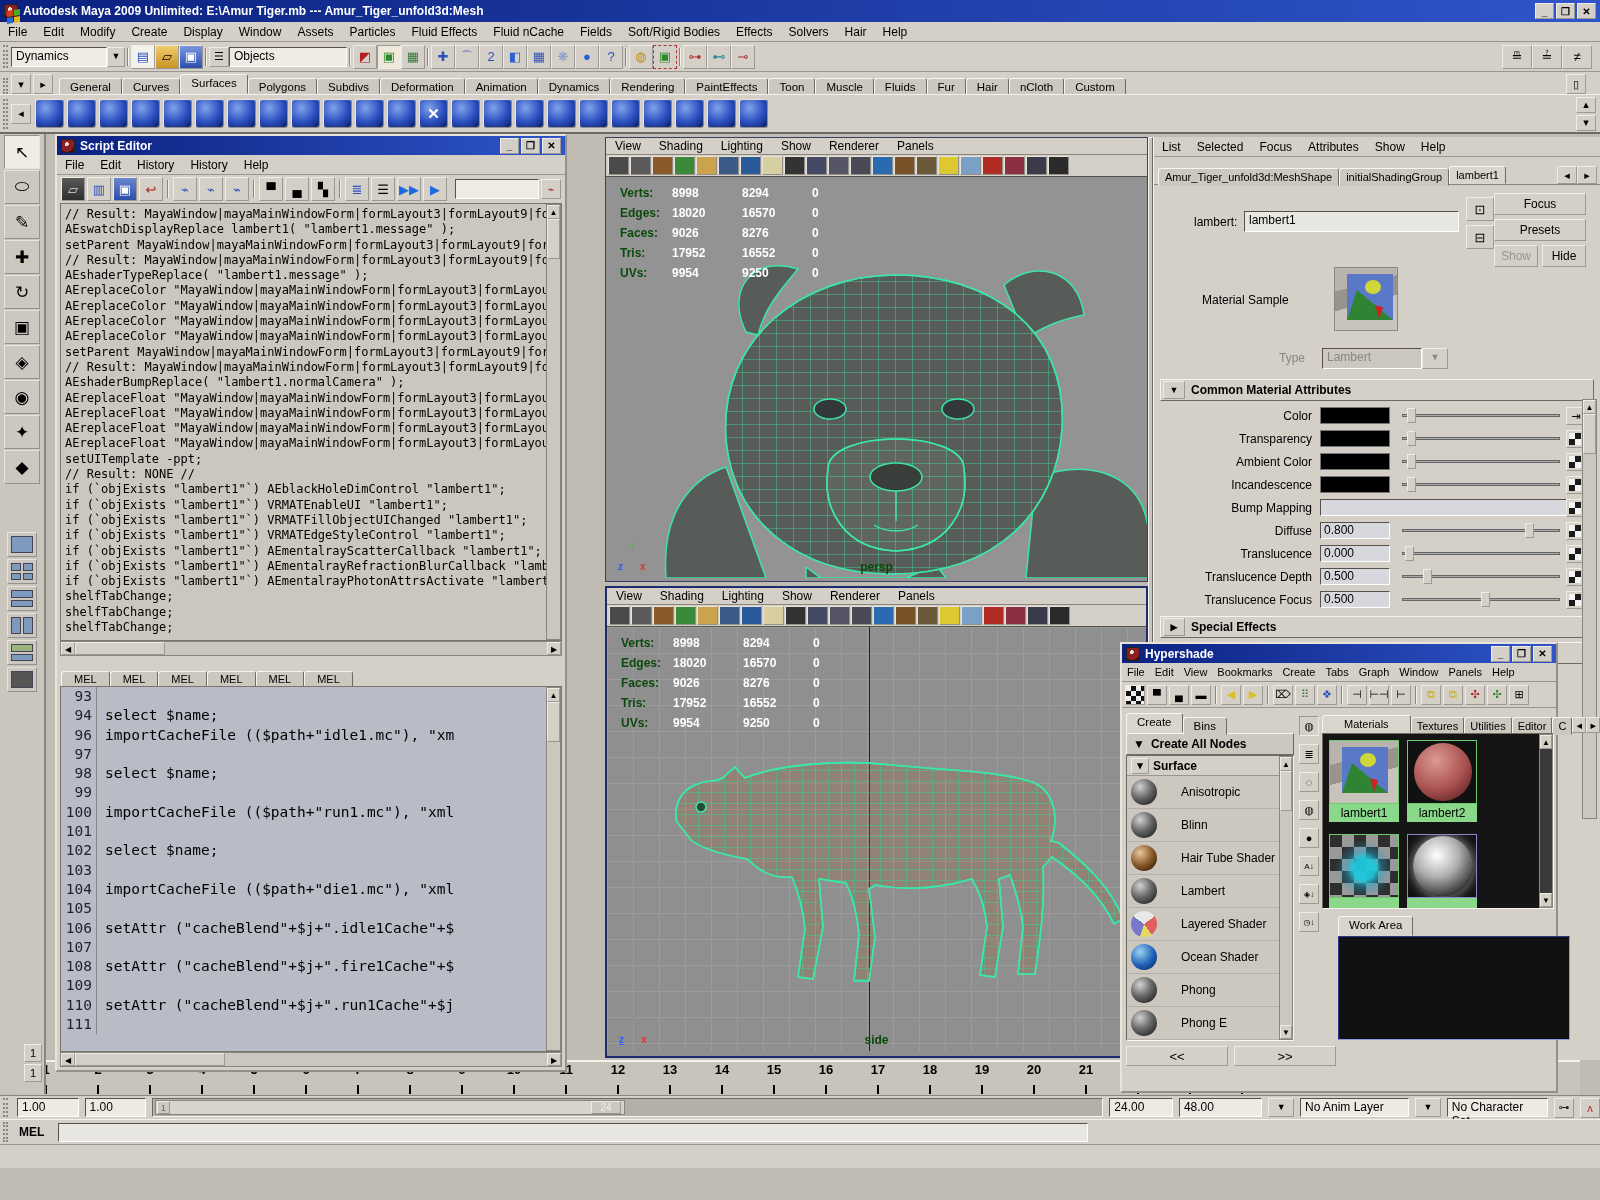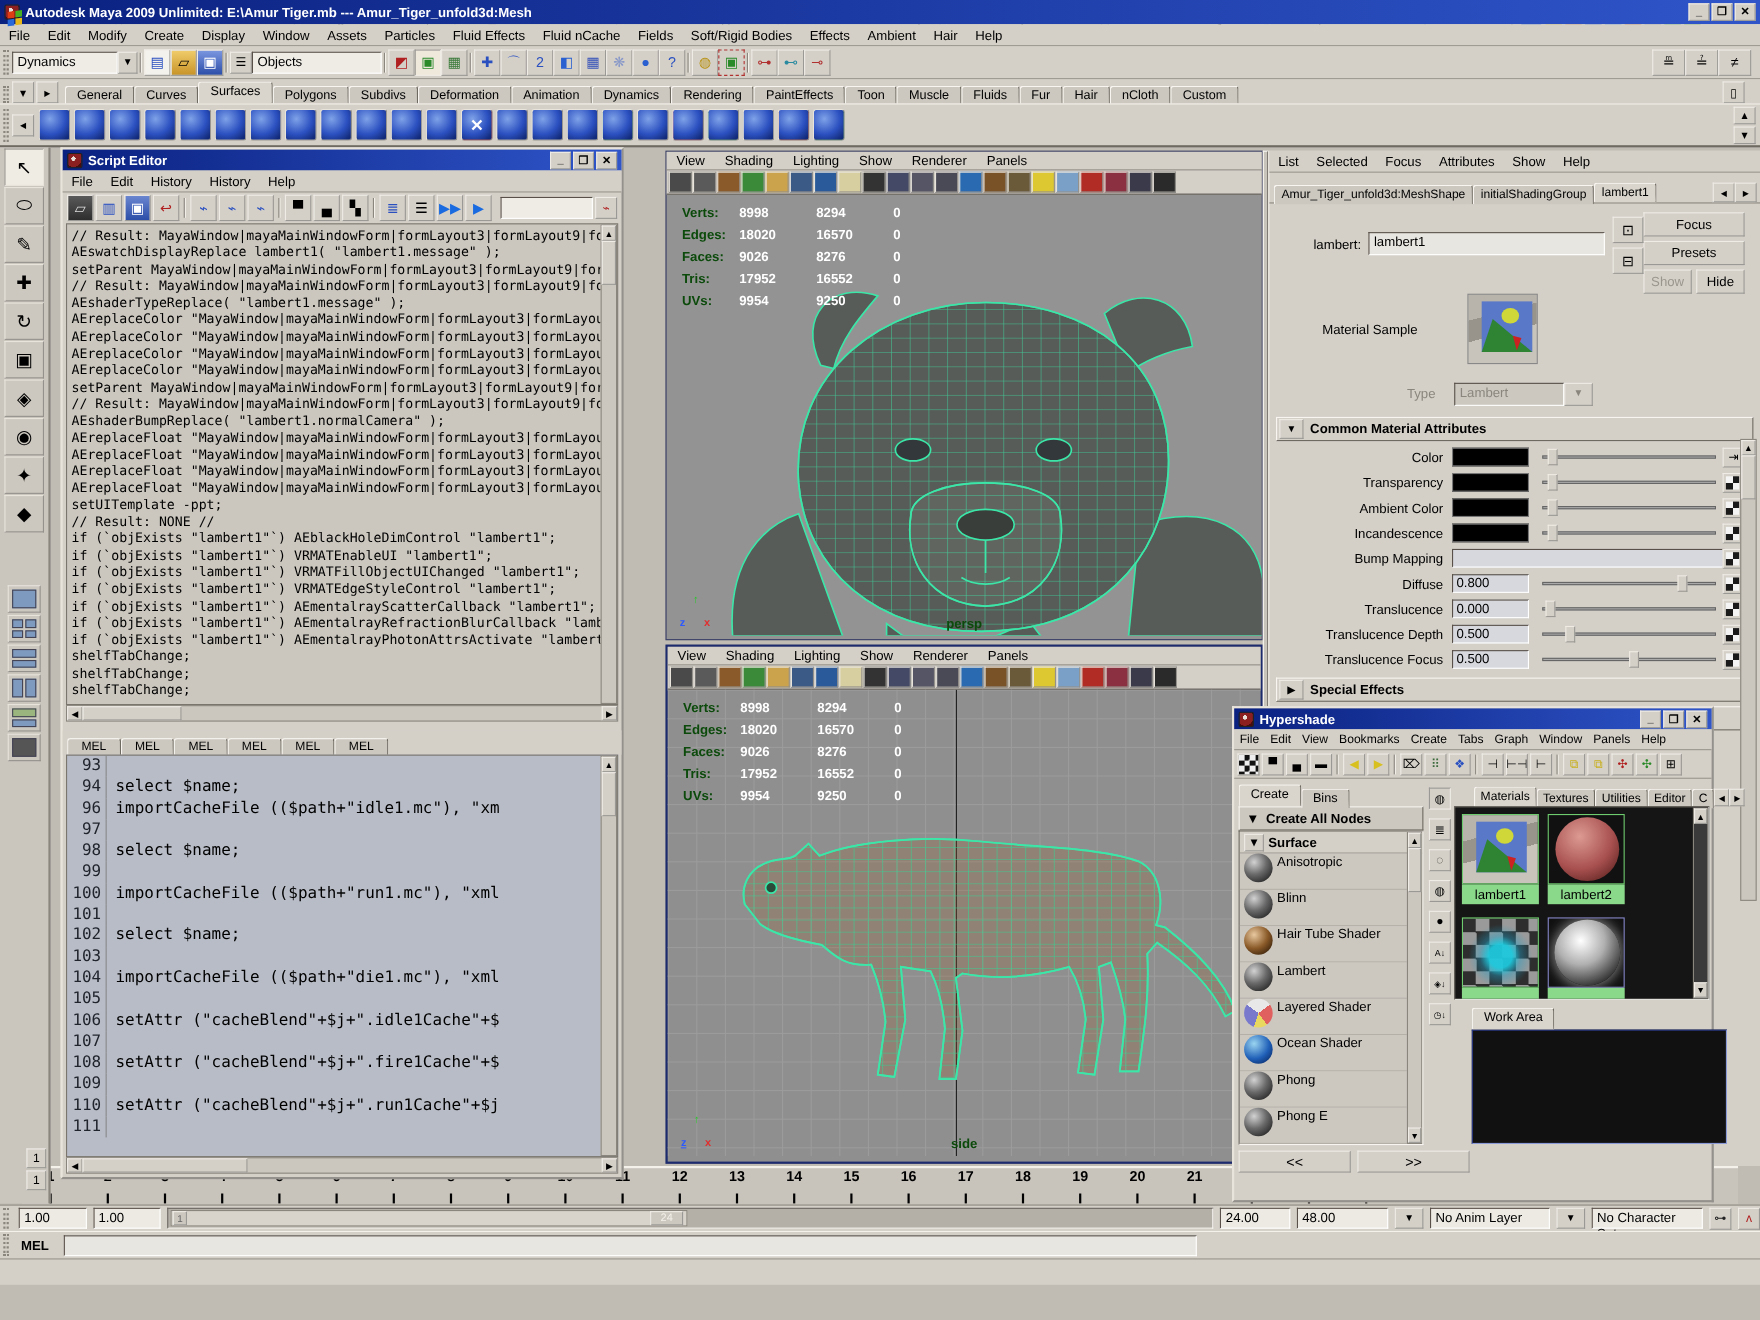--- a/index.html
+++ b/index.html
@@ -73,21 +73,21 @@
     border:1px solid;border-color:#585049 #fff #fff #585049;font-size:12px;padding:0 3px;}
   .afld.wide{width:248px;}
   .aslider{position:absolute;left:248px;top:3px;width:158px;height:15px;}
   .atrack{position:absolute;left:0;right:0;top:6px;height:3px;background:#aaa;border:1px solid #666;}
   .ahandle{position:absolute;top:0;width:9px;height:15px;background:#d4d0c8;border:1px outset #f0ece4;}
   .amap{position:absolute;left:412px;top:2px;width:20px;height:18px;border:1px outset #efece6;background:#d4d0c8;
     font-size:11px;text-align:center;line-height:16px;}
   .m-checker{background:conic-gradient(#1a1a1a 25%,#f4f4f4 0 50%,#1a1a1a 0 75%,#f4f4f4 0) 2px 2px/12px 12px no-repeat #d4d0c8;}
   
   #hypershade{left:1120px;top:642px;width:438px;height:451px;z-index:11;background:#d4d0c8;border:2px outset #e8e4dc;}
-  .hnode{display:flex;align-items:flex-start;gap:4px;height:33px;border-bottom:1px solid #b4b0a8;padding-left:4px;background:#ccc8c0;}
+  .hnode{display:flex;align-items:center;gap:24px;height:33px;border-bottom:1px solid #b4b0a8;padding-left:4px;background:#ccc8c0;}
   .hnode .ball{width:26px;height:26px;border-radius:50%;flex:none;background:radial-gradient(circle at 35% 30%,#d2d2d2,#6a6a6a 45%,#262626 85%);}
   .k-copper .ball{background:radial-gradient(circle at 35% 30%,#e8c8a0,#8a5a28 50%,#2e1a08 90%);}
   .k-layered .ball{background:conic-gradient(#e8e8e8 0 15%,#e06060 15% 40%,#e8d860 40% 55%,#7878cc 55% 85%,#e8e8e8 85%);}
   .k-ocean .ball{background:radial-gradient(circle at 35% 30%,#9ad4f0,#2060b8 55%,#0a2a66 90%);}
   .hswatch{position:relative;width:70px;height:86px;}
   .hswatch .img{position:absolute;left:0;top:0;width:70px;height:64px;border:1px solid #6ecb6e;overflow:hidden;background:#111;}
   .hswatch .lbl{position:absolute;left:0;top:64px;width:70px;height:18px;background:#8ad88a;color:#000;
     font-size:12px;text-align:center;line-height:18px;overflow:hidden;}
   .k-scene .img{background:linear-gradient(165deg,#b8b4ac 0 30%,#98948c 30% 55%,#c8c4bc 55%);}
   .k-scene .img .sky{position:absolute;left:12px;top:6px;width:46px;height:46px;background:#5a78c8;}
@@ -148,21 +148,21 @@
       <span>Create</span>
       <span>Display</span>
       <span>Window</span>
       <span>Assets</span>
       <span>Particles</span>
       <span>Fluid Effects</span>
       <span>Fluid nCache</span>
       <span>Fields</span>
       <span>Soft/Rigid Bodies</span>
       <span>Effects</span>
-      <span>Ambient</span>
+      <span>Solvers</span>
       <span>Hair</span>
       <span>Help</span>
     </div>
 
   <div class="abs" style="left:0;top:42px;width:1600px;height:30px;background:#d4d0c8;border-bottom:1px solid #9a968e;display:flex;align-items:center;">
     <span class="hgrip"></span>
     <span class="fld" style="width:96px;height:20px;background:#efece6;">Dynamics</span>
     <span class="dnarrow" style="height:20px;width:18px;">▼</span>
     <span class="sep">
         <i></i>
@@ -964,21 +964,21 @@
       <span class="ibtn small">●</span>
       <span class="ibtn small" style="font-size:8px;">A↓</span>
       <span class="ibtn small" style="font-size:8px;">◈↓</span>
       <span class="ibtn small" style="font-size:8px;">◷↓</span>
     </div>
 
     <div class="abs" style="left:200px;top:68px;width:232px;height:200px;">
       <div style="display:flex;align-items:flex-end;height:21px;font-size:11px;">
         <span style="display:flex;align-items:flex-end;">
 
-        <span class="tab active" style="padding:2px 5px;margin-left:18px;">Materials</span>
+        <span class="tab active" style="padding:2px 21px;">Materials</span>
             <span class="tab" style="padding:2px 5px;">Textures</span>
             <span class="tab" style="padding:2px 5px;">Utilities</span>
             <span class="tab" style="padding:2px 5px;">Editor</span>
             <span class="tab" style="padding:2px 5px;">C</span>
           </span>
         <span class="ibtn small" style="height:16px;width:14px;">◂</span>
         <span class="ibtn small" style="height:16px;width:14px;">▸</span>
       </div>
       <div class="in" style="height:176px;background:#151515;position:relative;overflow:hidden;">
         <div style="display:grid;grid-template-columns:70px 70px;gap:8px;padding:6px;margin-right:16px;">

